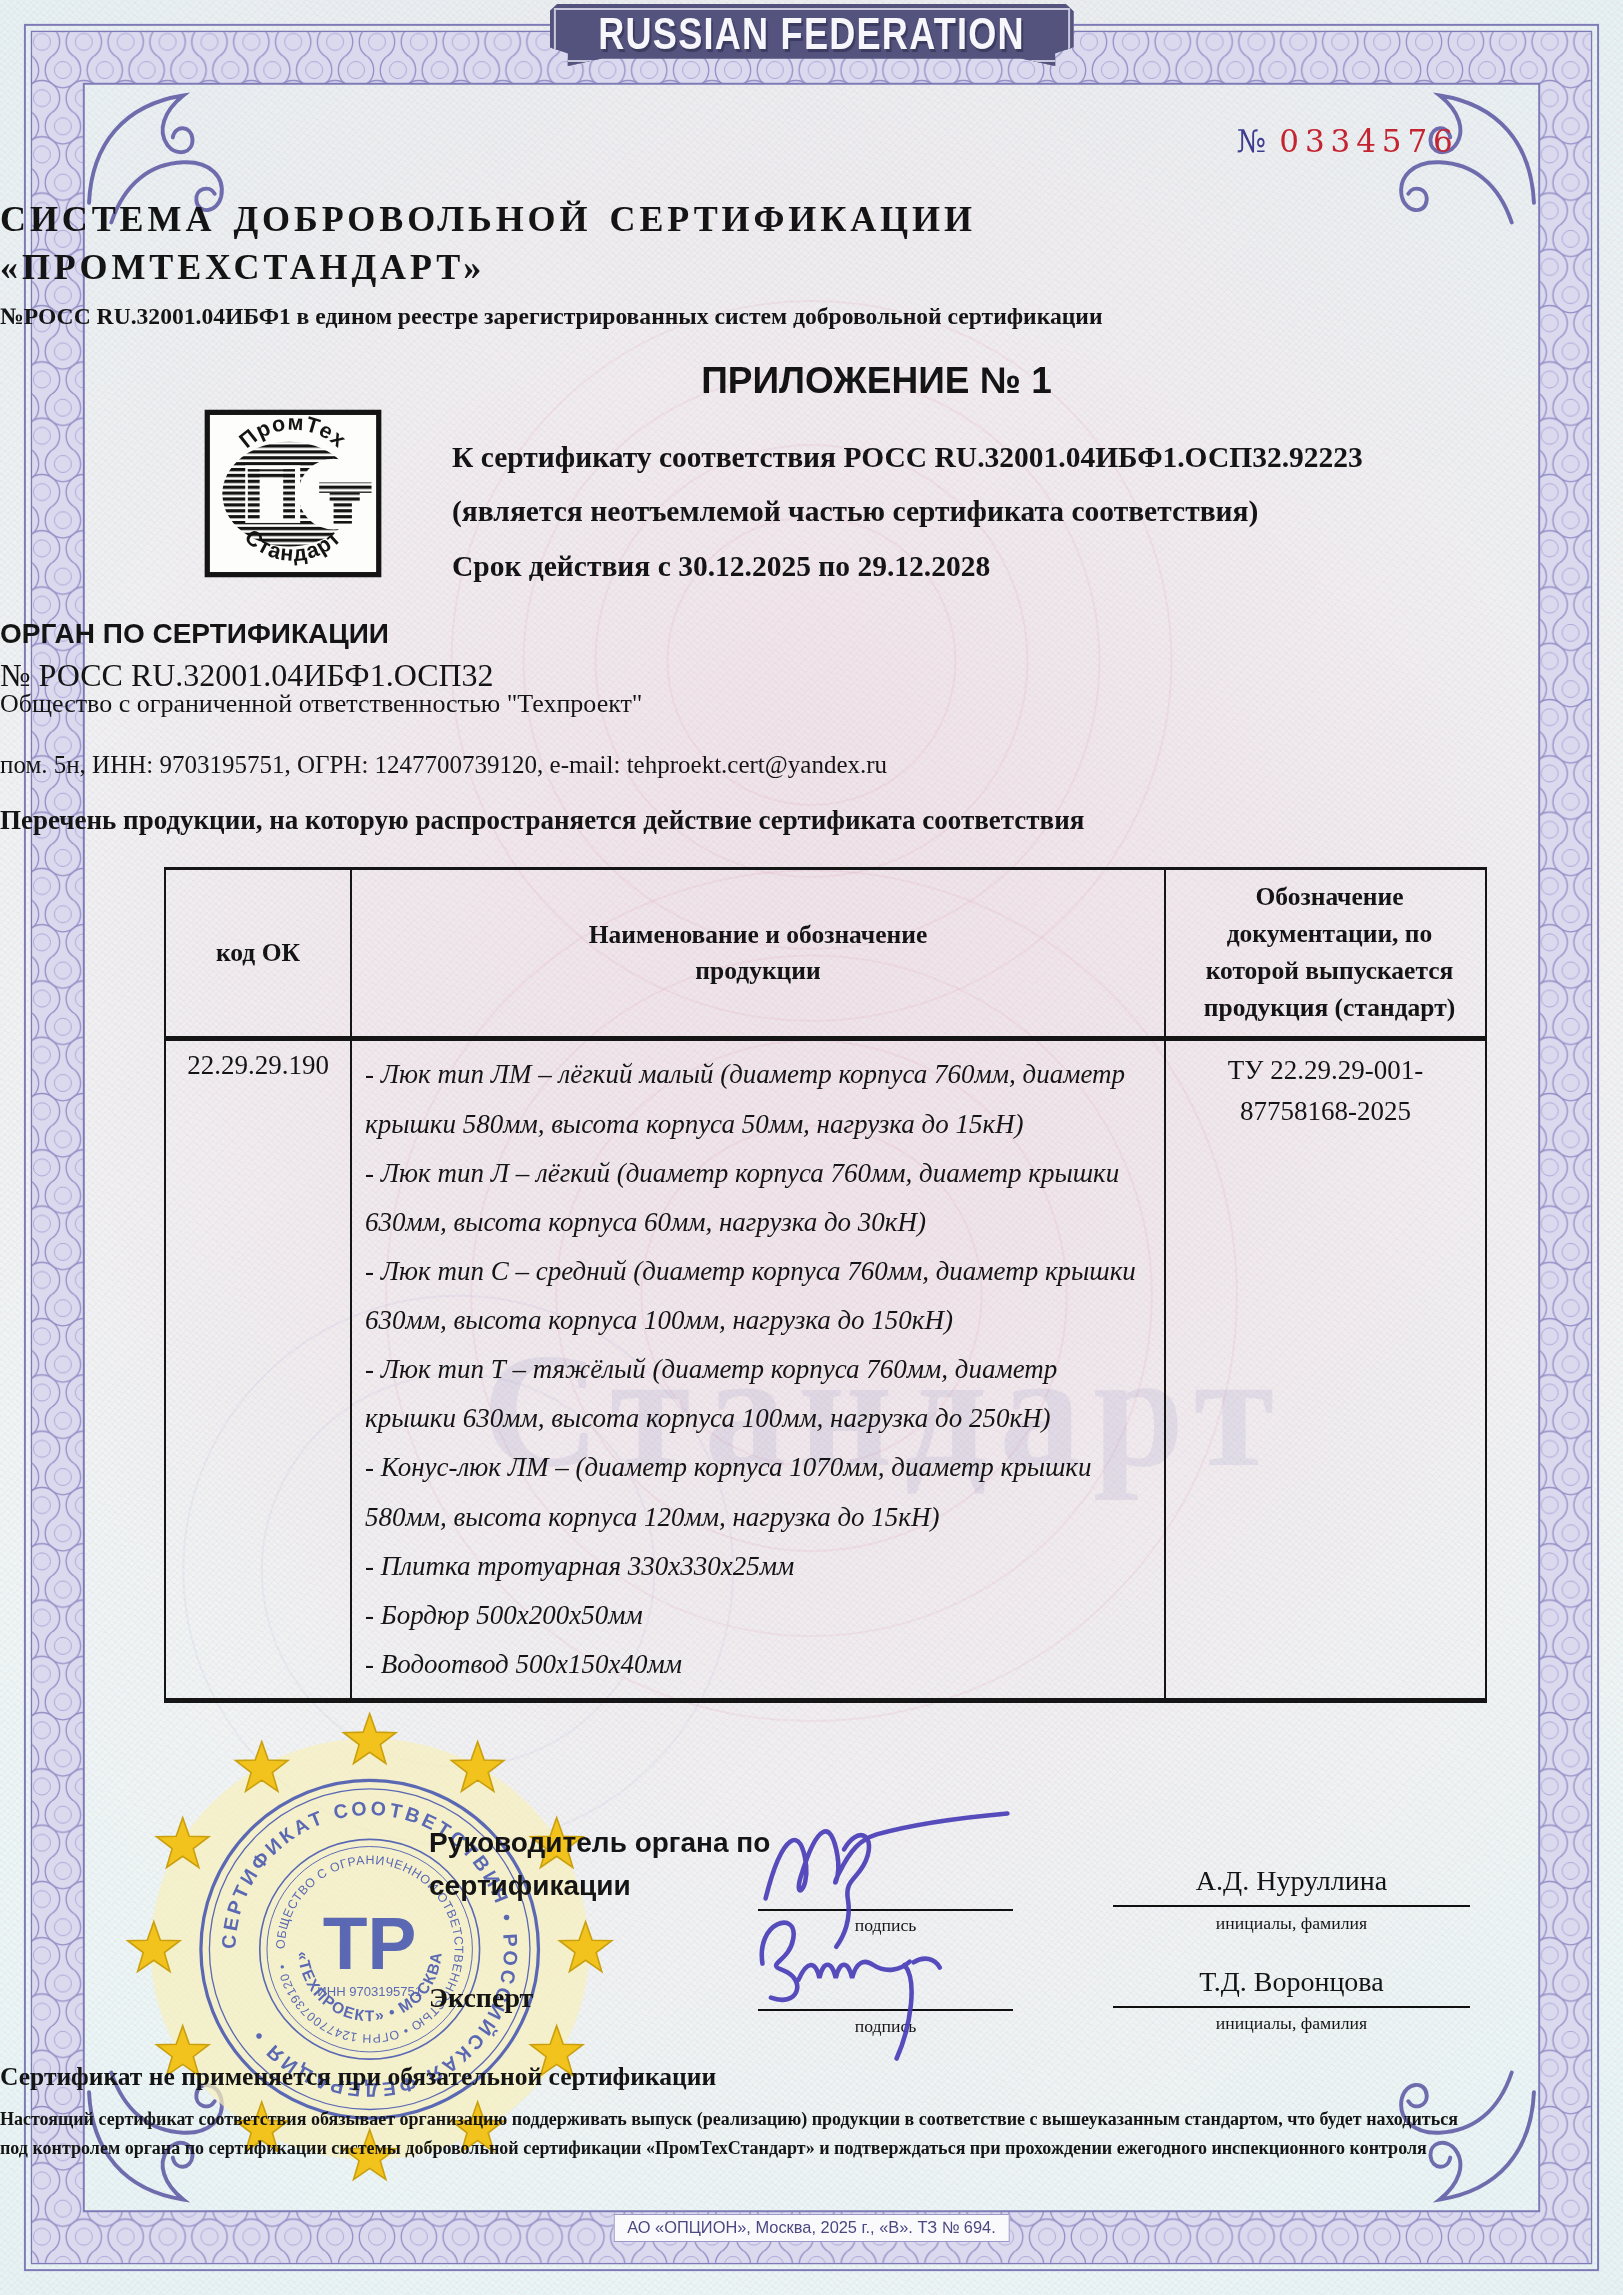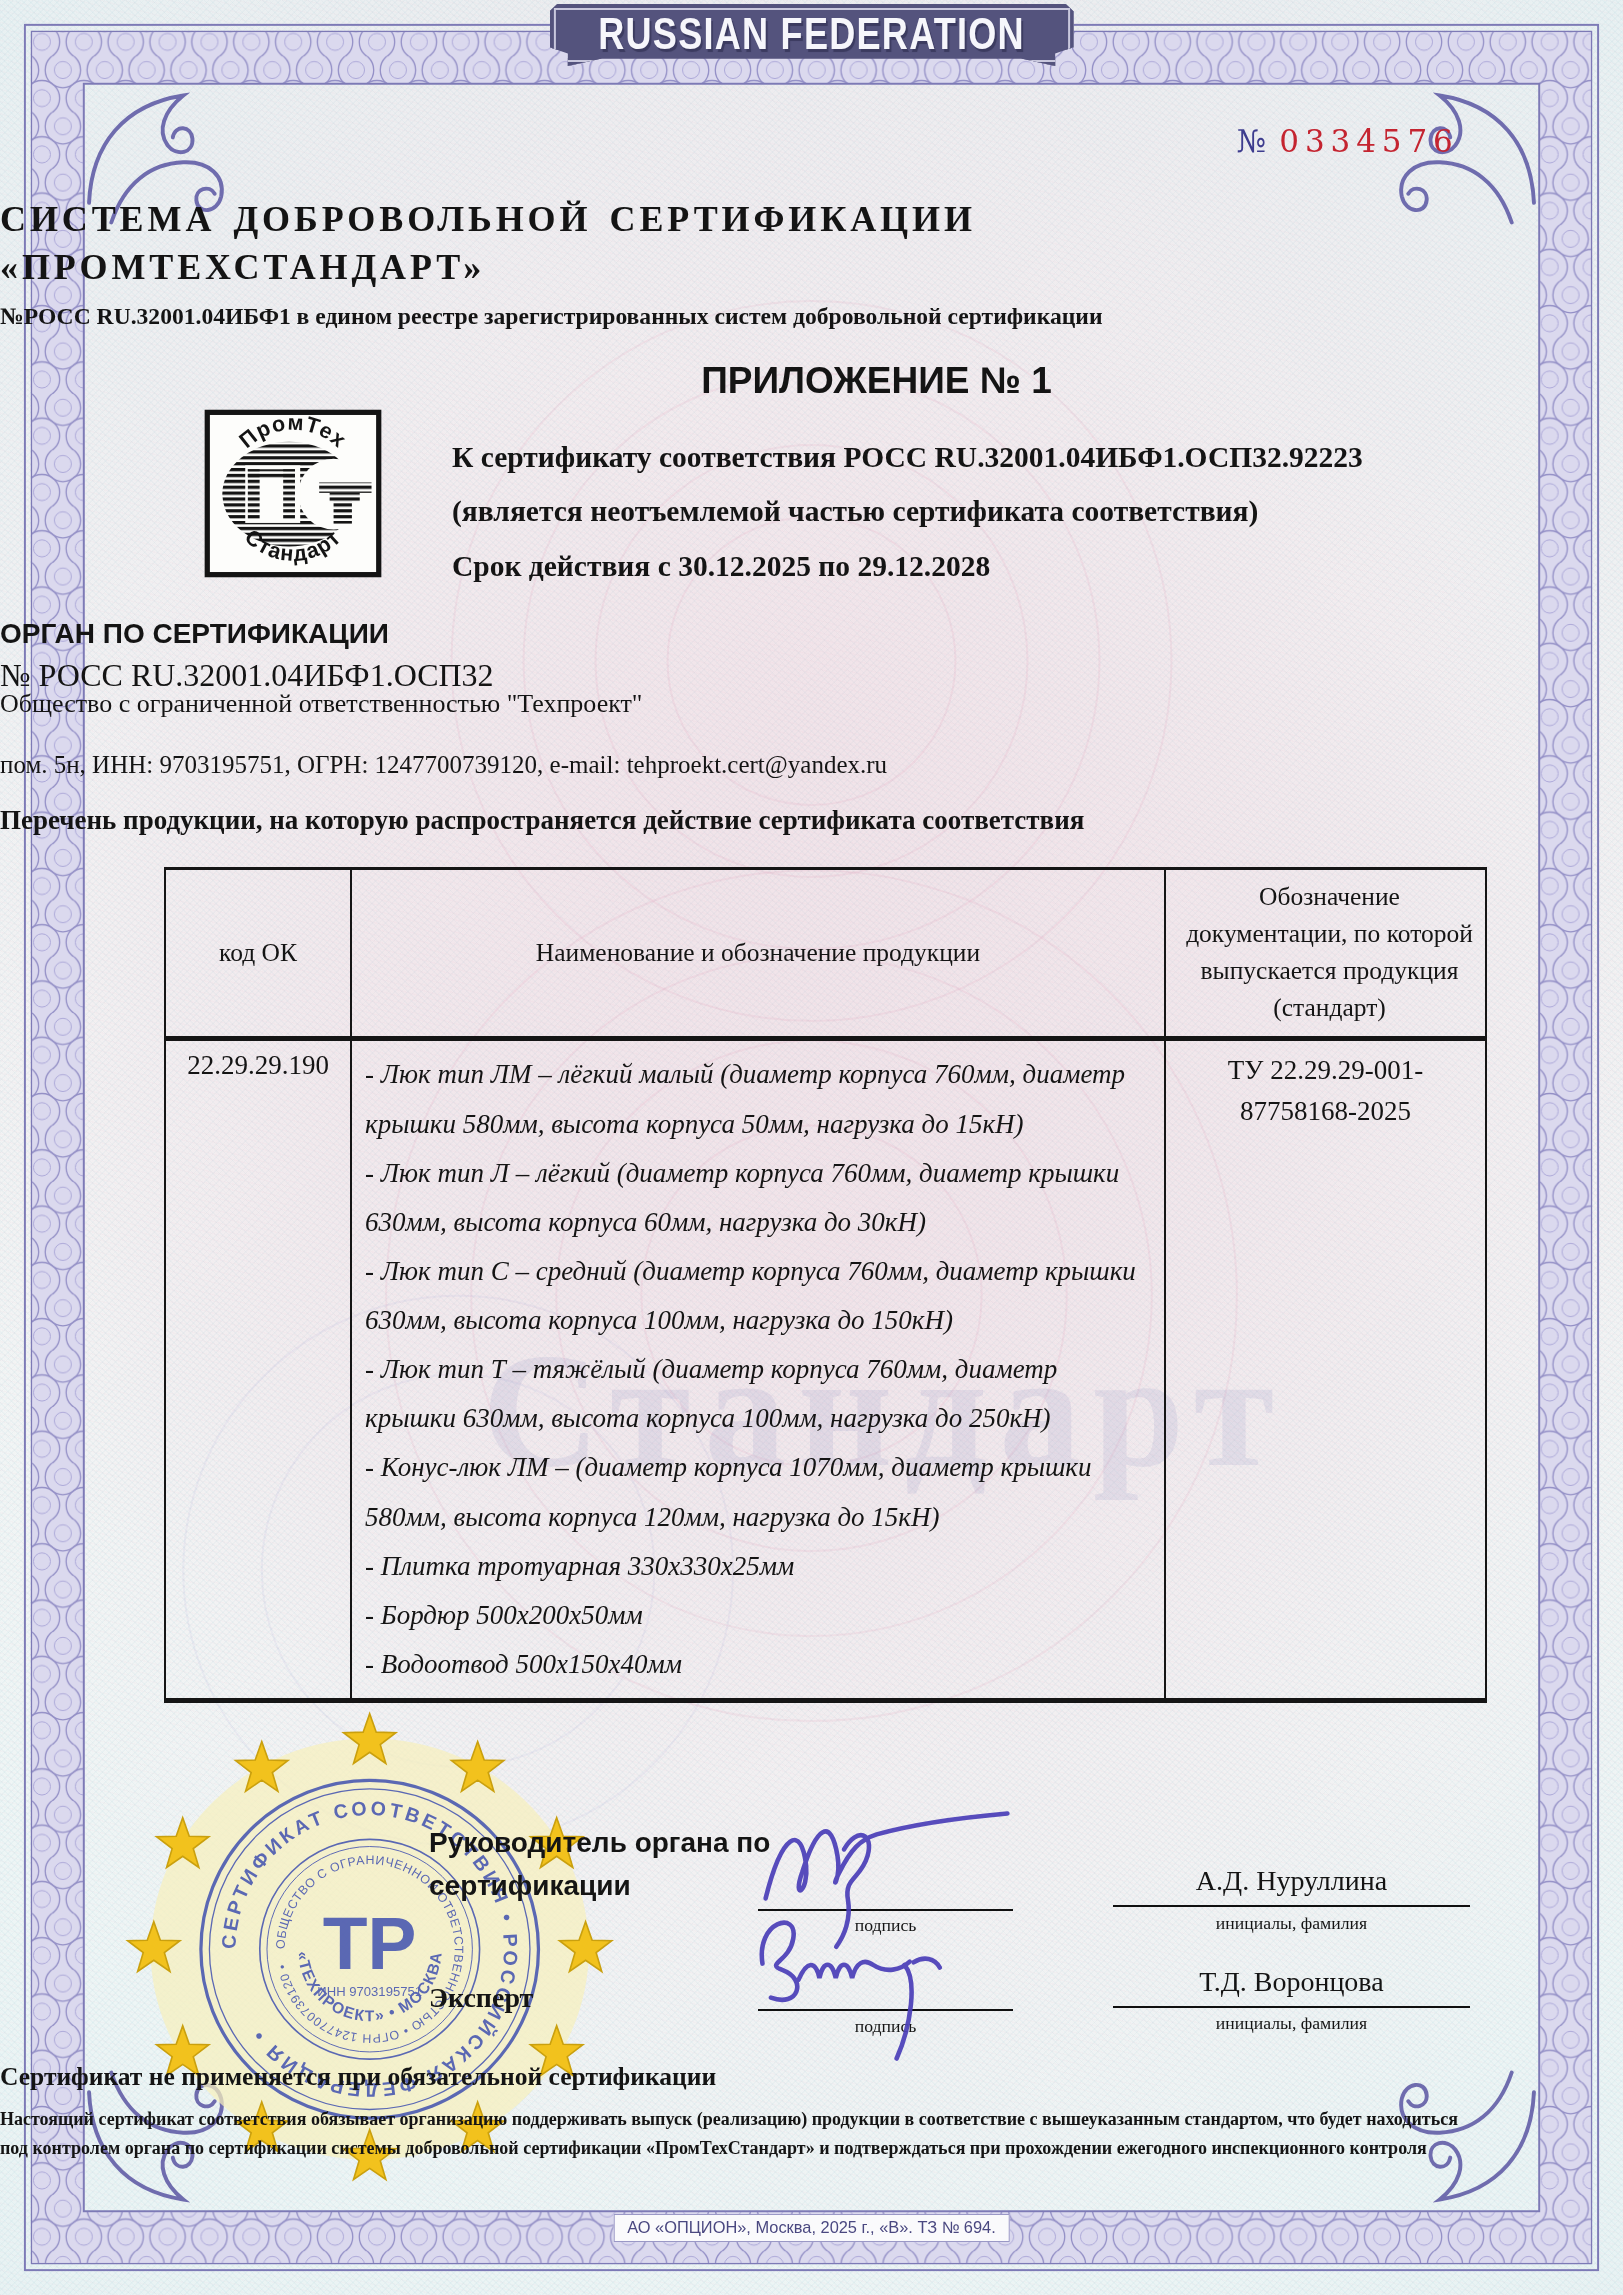--- a/index.html
+++ b/index.html
@@ -62,21 +62,21 @@
 
   table.products{
     position:absolute; left:164px; top:867px; width:1321px;
     border-collapse:collapse; table-layout:fixed;
     font-size:27px; background:transparent;
   }
   table.products col.c1{width:186px;} table.products col.c2{width:814px;} table.products col.c3{width:321px;}
   table.products th, table.products td{border:2px solid #151515; padding:9.2px 13px;}
   table.products tr.hdr th{
     border-top-width:3.3px; border-bottom:5.2px solid #151515;
-    height:147px; font-size:25.5px; font-weight:normal; vertical-align:middle; text-align:center;
+    height:147px; font-size:25.5px; font-weight:bold; vertical-align:middle; text-align:center;
   }
   table.products tr.hdr th:first-child, table.products tr.bdy td:first-child{border-left-width:2.6px;}
   table.products tr.hdr th:last-child,  table.products tr.bdy td:last-child{border-right-width:2.6px;}
   table.products tr.bdy td{border-bottom-width:5.9px; height:576px; vertical-align:top;}
   .hdr-col2{width:445px; margin:0 auto; line-height:1.4;}
   .hdr-col3{width:301px; margin:0 auto; line-height:1.45;}
   td.code-cell{text-align:center; padding-top:17px;}
   td.items-cell{line-height:1.82; padding-top:9.2px;font-style:italic;}
   td.doc-cell{text-align:center; padding-top:14.4px; line-height:1.5;}
 

